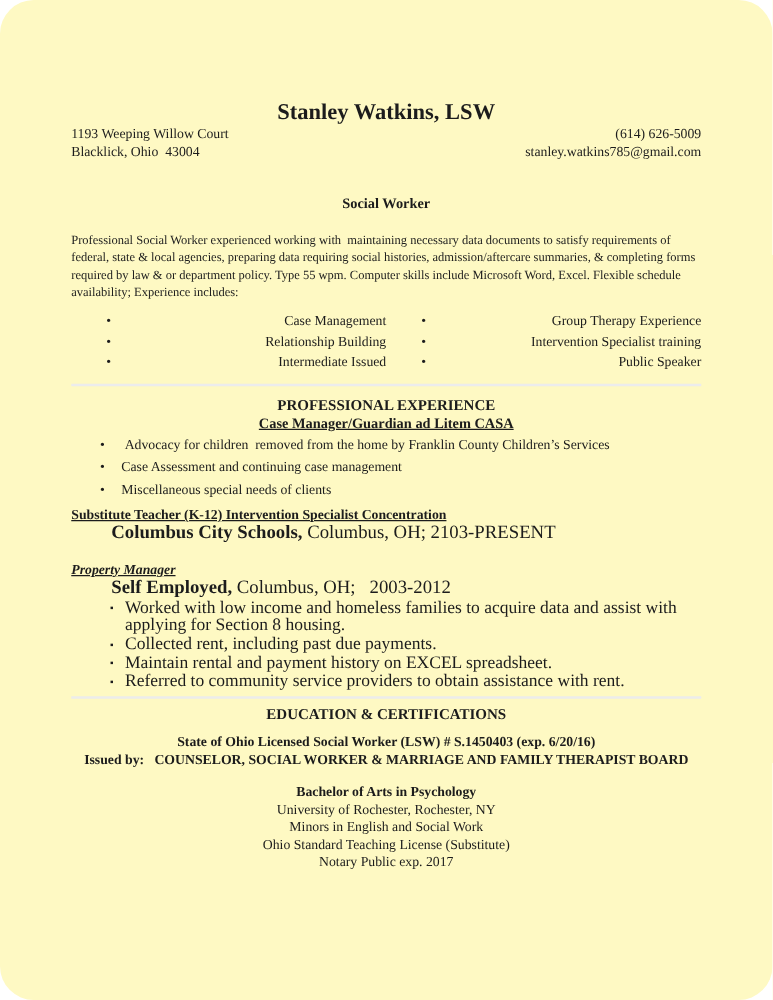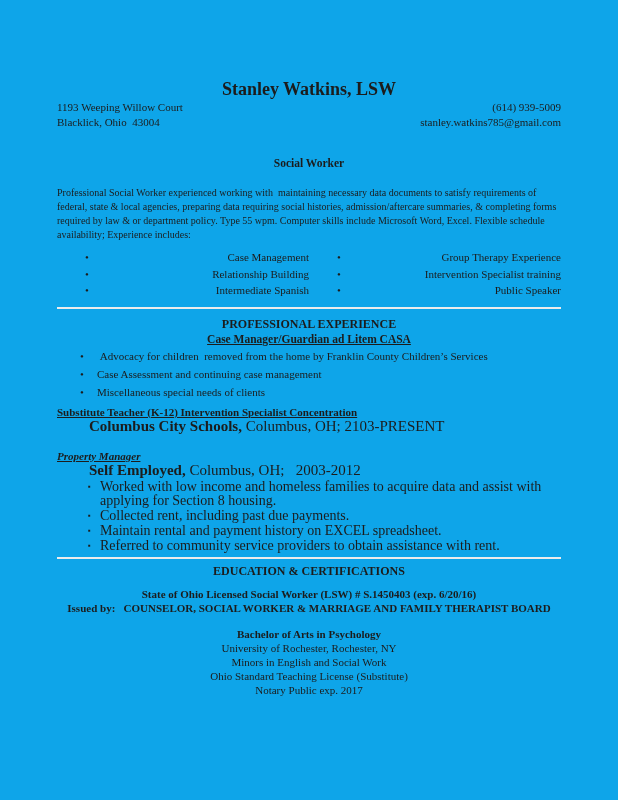--- a/index.html
+++ b/index.html
@@ -6,23 +6,24 @@
   html, body { background: #ffffff; }
   body {
     width: 618px;
     font-family: "Liberation Serif", "DejaVu Serif", serif;
     color: #1c1c1c;
   }
   .page {
     position: relative;
     width: 618px;
     height: 800px;
-    background: #0ea5e9;
+    background: #fef9c3;
     overflow: hidden;
     padding: 78px 57px 0 57px;
+    border-radius: 27px;
   }
   .pre { white-space: pre-wrap; }
 
   
   .name {
     font-size: 18px;
     line-height: 22px;
     font-weight: bold;
     text-align: center;
   }
@@ -157,35 +158,35 @@
 <div class="page">
 
   <div class="name pre">Stanley Watkins, LSW</div>
 
   <div class="contact-row">
     <div class="contact-left">
       <div class="pre">1193 Weeping Willow Court</div>
       <div class="pre">Blacklick, Ohio  43004</div>
     </div>
     <div class="contact-right">
-      <div class="pre">(614) 939-5009</div>
+      <div class="pre">(614) 626-5009</div>
       <div class="pre">stanley.watkins785@gmail.com</div>
     </div>
   </div>
 
   <div class="role-title pre">Social Worker</div>
 
   <p class="summary pre">Professional Social Worker experienced working with  maintaining necessary data documents to satisfy requirements of federal, state &amp; local agencies, preparing data requiring social histories, admission/aftercare summaries, &amp; completing forms required by law &amp; or department policy. Type 55 wpm. Computer skills include Microsoft Word, Excel. Flexible schedule availability; Experience includes:</p>
 
   <div class="skills-row">
     <div class="skills-col">
       <ul>
         <li class="pre">Case Management</li>
         <li class="pre">Relationship Building</li>
-        <li class="pre">Intermediate Spanish</li>
+        <li class="pre">Intermediate Issued</li>
       </ul>
     </div>
     <div class="skills-col">
       <ul>
         <li class="pre"> Group Therapy Experience</li>
         <li class="pre">Intervention Specialist training</li>
         <li class="pre">Public Speaker</li>
       </ul>
     </div>
   </div>

